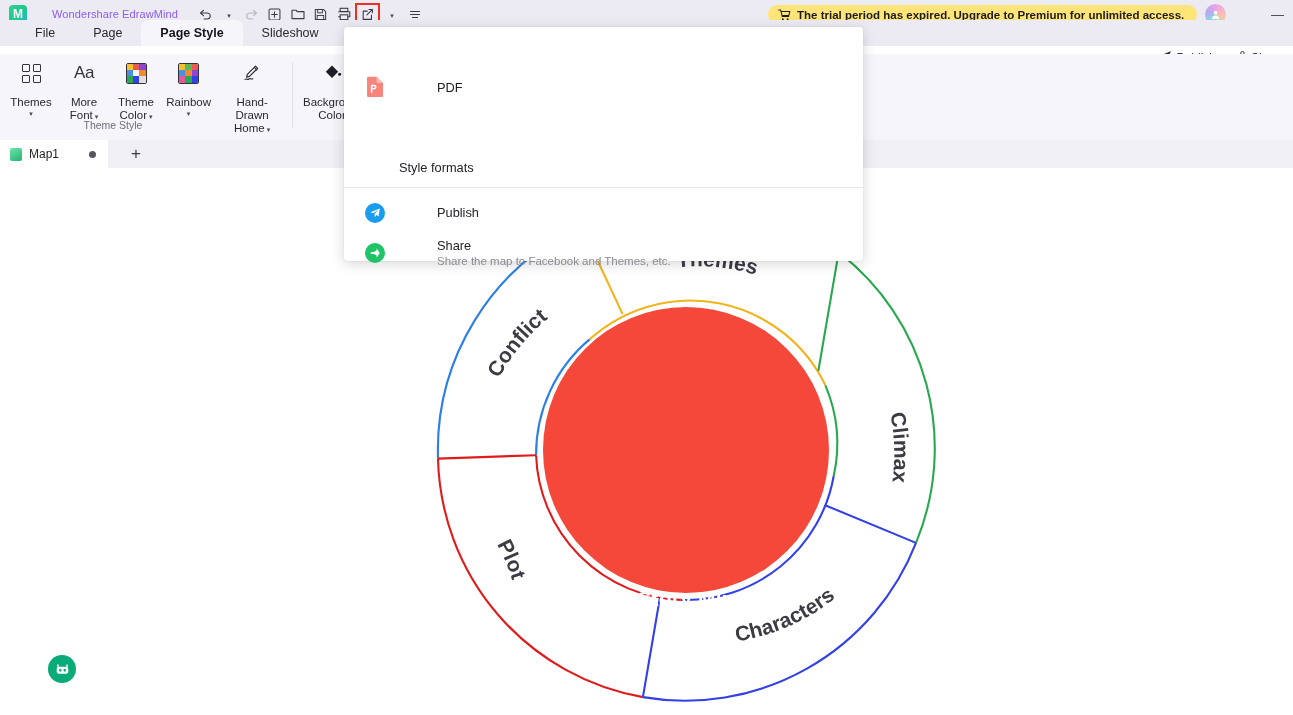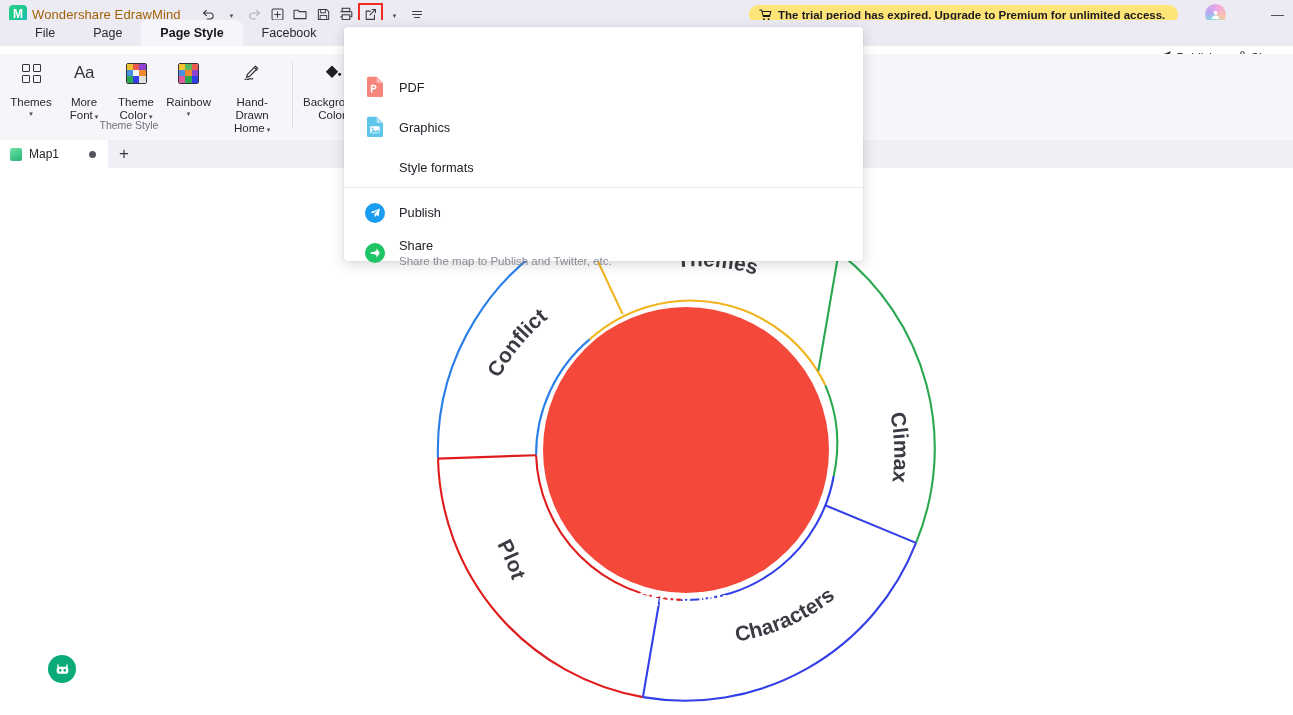--- a/index.html
+++ b/index.html
@@ -19,37 +19,37 @@
     background:#eceaf2;
     display:flex;align-items:center;
   }
   .logo{
     width:18px;height:18px;margin-left:9px;border-radius:4px;
     background:linear-gradient(135deg,#2bd18f 0%,#1ec98c 50%,#20b7c9 100%);
     display:flex;align-items:center;justify-content:center;
     color:#fff;font-size:12px;font-weight:bold;line-height:1;
   }
   .apptitle{
-    margin-left:5px;font-size:13px;color:#a16207;letter-spacing:.1px;
+    margin-left:25px;font-size:11px;color:#8b5cf6;letter-spacing:.1px;
   }
   .tb-icons{display:flex;align-items:center;margin-left:16px;gap:0px;}
   .tbi{
     width:23px;height:22px;display:flex;align-items:center;justify-content:center;
     color:#3b3b44;position:relative;
   }
   .tbi.dis{color:#b4b4bd;}
   .caret{
     font-size:7px;color:#4a4a54;margin-left:1px;margin-top:3px;
   }
   .exportbtn{
     width:25px;height:22px;display:flex;align-items:center;justify-content:center;
     border:2px solid #ef2d23;box-sizing:border-box;
   }
   .trialbanner{
-    position:absolute;left:749px;top:5px;height:19px;
+    position:absolute;left:768px;top:5px;height:19px;
     background:#ffe477;border-radius:10px;
     display:flex;align-items:center;padding:0 13px 0 10px;
     font-size:11.5px;font-weight:bold;color:#1c1b21;white-space:nowrap;
   }
   .trialbanner .cart{margin-right:6px;font-size:11px;display:flex;align-items:center;}
   .avatar{
     position:absolute;left:1205px;top:4px;width:21px;height:21px;border-radius:50%;
     background:conic-gradient(from 200deg,#7ee8d6,#b9a7f4,#f3a6e0,#f7c6a8,#7ee8d6);
     display:flex;align-items:center;justify-content:center;
   }
@@ -105,21 +105,21 @@
   .g-aa{font-size:17px;color:#34333c;font-family:"Liberation Sans",sans-serif;letter-spacing:-.5px;}
   .g-grid{width:19px;height:19px;border:1.7px solid #34333c;border-radius:2px;
     display:grid;grid-template-columns:1fr 1fr 1fr;grid-template-rows:1fr 1fr 1fr;
     overflow:hidden;background:#fff;}
   .g-grid i{display:block;}
 
   
   .docstrip{
     position:absolute;left:0;top:140px;width:1293px;height:28px;
     background:#f1eff6;border-bottom:1px solid #e2e0e9;
-    display:flex;align-items:stretch;
+    display:flex;align-items:stretch;gap:12px;
   }
   .doctab{
     width:108px;background:#ffffff;display:flex;align-items:center;gap:7px;
     padding-left:10px;box-sizing:border-box;font-size:12px;color:#242329;
   }
   .doctab .fileicon{
     width:12px;height:13px;border-radius:2px;
     background:linear-gradient(150deg,#6fe3a7,#25b373);position:relative;
   }
   .doctab .dot{
@@ -148,21 +148,21 @@
   }
 
   
   .dropdown{
     position:absolute;left:344px;top:27px;width:519px;height:234px;
     background:#ffffff;border-radius:3px;
     box-shadow:0 3px 14px rgba(0,0,0,.16), 0 0 1px rgba(0,0,0,.22);
   }
   .mi{
     position:absolute;left:0;width:519px;display:flex;align-items:center;
-    box-sizing:border-box;padding-left:20px;
+    box-sizing:border-box;padding-left:20px;gap:38px;
   }
   .mi .ico{width:22px;height:24px;display:flex;align-items:center;justify-content:center;margin-right:13px;}
   .mi .lbl{font-size:12.8px;color:#23222a;}
   .mi .two{display:flex;flex-direction:column;justify-content:center;}
   .mi .ttl{font-size:12.8px;color:#23222a;line-height:16px;}
   .mi .sub{font-size:11.5px;color:#8b8a95;line-height:15px;}
   .mdivider{position:absolute;left:0;top:160px;width:519px;height:1px;background:#e8e7ee;}
   .circ-ic{width:20px;height:20px;border-radius:50%;display:flex;align-items:center;justify-content:center;color:#fff;font-size:11px;}
 </style>
 </head>
@@ -261,21 +261,21 @@
       <div class="tab first">
           <span>File</span>
         </div>
       <div class="tab">
           <span>Page</span>
         </div>
       <div class="tab active">
           <span>Page Style</span>
         </div>
       <div class="tab">
-          <span>Facebook</span>
+          <span>Slideshow</span>
         </div>
     </div>
     <div class="hdr-right">
       <div class="hdr-act">
         <svg width="15" height="15" viewBox="0 0 16 16">
           <path d="M14 2 2.4 6.9l4.3 1.6M14 2 9 14l-2.3-5.5M14 2 6.7 8.5" fill="none" stroke="#33323b" stroke-width="1.1" stroke-linejoin="round" stroke-linecap="round"></path>
         </svg>
         <span>Publish</span>
       </div>
       <div class="hdr-act">
@@ -359,21 +359,21 @@
               <path d="M14.5 2.2 6.4 10.3l-.9 3 3-.9 8.1-8.1z" fill="none" stroke="#2c2b34" stroke-width="1.2" stroke-linejoin="round"></path>
               <path d="M13.3 3.4 16.3 6.4" stroke="#2c2b34" stroke-width="1.2"></path>
               <path d="M4 15.4c1.3-1.4 2.6 1 3.9-.4s2.6 1 3.9-.4" fill="none" stroke="#2c2b34" stroke-width="1.2" stroke-linecap="round"></path>
             </svg>
           </div>
           <div class="rlabel">
             <span>Hand-Drawn Home</span><span class="dn">▾</span>
           </div>
         </div>
       </div>
-      <div class="rcap" style="left:40px;width:170px;bottom:9px;">Theme Style</div>
+      <div class="rcap" style="left:24px;width:170px;bottom:9px;">Theme Style</div>
     </div>
 
     <div class="rsep" style="left:292px;"></div>
 
     <div class="rgroup" style="left:297px;width:70px;">
       <div class="ritems">
         <div class="ritem" style="width:62px;">
           <div class="ricon">
             <svg width="20" height="19" viewBox="0 0 20 19">
               <path d="M10 1.6 16.2 7.8 10 14 3.8 7.8z" fill="#1f1e26"></path>
@@ -475,32 +475,20 @@
       <span class="ico">
         <svg width="18" height="22" viewBox="0 0 18 22">
           <path d="M1 2.2a1.4 1.4 0 0 1 1.4-1.4h8.2L17 7.1v12.6a1.4 1.4 0 0 1-1.4 1.4H2.4A1.4 1.4 0 0 1 1 19.7z" fill="#f8857b"></path>
           <path d="M10.6.8 17 7.1h-5a1.4 1.4 0 0 1-1.4-1.4z" fill="#fbb9b2"></path>
           <path d="M5.6 16.2V9.4h2.1c1.3 0 2 .7 2 1.7s-.7 1.7-2 1.7H6.9" fill="none" stroke="#ffffff" stroke-width="1.5" stroke-linecap="round" stroke-linejoin="round"></path>
         </svg>
       </span>
       <span class="lbl">PDF</span>
     </div>
 
-    <div class="mi" style="top:86px;height:28px;">
-      <span class="ico">
-        <svg width="18" height="22" viewBox="0 0 18 22">
-          <path d="M1 2.2a1.4 1.4 0 0 1 1.4-1.4h8.2L17 7.1v12.6a1.4 1.4 0 0 1-1.4 1.4H2.4A1.4 1.4 0 0 1 1 19.7z" fill="#5ec6ea"></path>
-          <path d="M10.6.8 17 7.1h-5a1.4 1.4 0 0 1-1.4-1.4z" fill="#a8e1f4"></path>
-          <rect x="4.2" y="10.2" width="9.4" height="7" rx="1" fill="#ffffff"></rect>
-          <circle cx="6.6" cy="12.5" r="1" fill="#5ec6ea"></circle>
-          <path d="M4.6 16.6 7.6 13.4l2.2 2.2 2-1.8 2.6 2.8z" fill="#5ec6ea"></path>
-        </svg>
-      </span>
-      <span class="lbl">Graphics</span>
-    </div>
 
     <div class="mi" style="top:126px;height:28px;padding-left:55px;">
       <span class="lbl">Style formats</span>
     </div>
 
     <div class="mdivider"></div>
 
     <div class="mi" style="top:171px;height:30px;">
       <span class="ico">
         <span class="circ-ic" style="background:#1a9cf0;">
@@ -517,18 +505,18 @@
     <div class="mi" style="top:211px;height:30px;">
       <span class="ico">
         <span class="circ-ic" style="background:#1ec466;">
           <svg width="12" height="12" viewBox="0 0 14 14">
             <path d="M2 6c3.4 0 5.6-.9 6.9-2.3V1.4L12.6 7 8.9 12.6v-2.3C7.6 8.5 5.4 8.2 2 8.2z" fill="#ffffff"></path>
           </svg>
         </span>
       </span>
       <span class="two">
         <span class="ttl">Share</span>
-        <span class="sub">Share the map to Publish and Twitter, etc.</span>
+        <span class="sub">Share the map to Facebook and Themes, etc.</span>
       </span>
     </div>
   </div>
 
 </div>
 
 </body></html>

